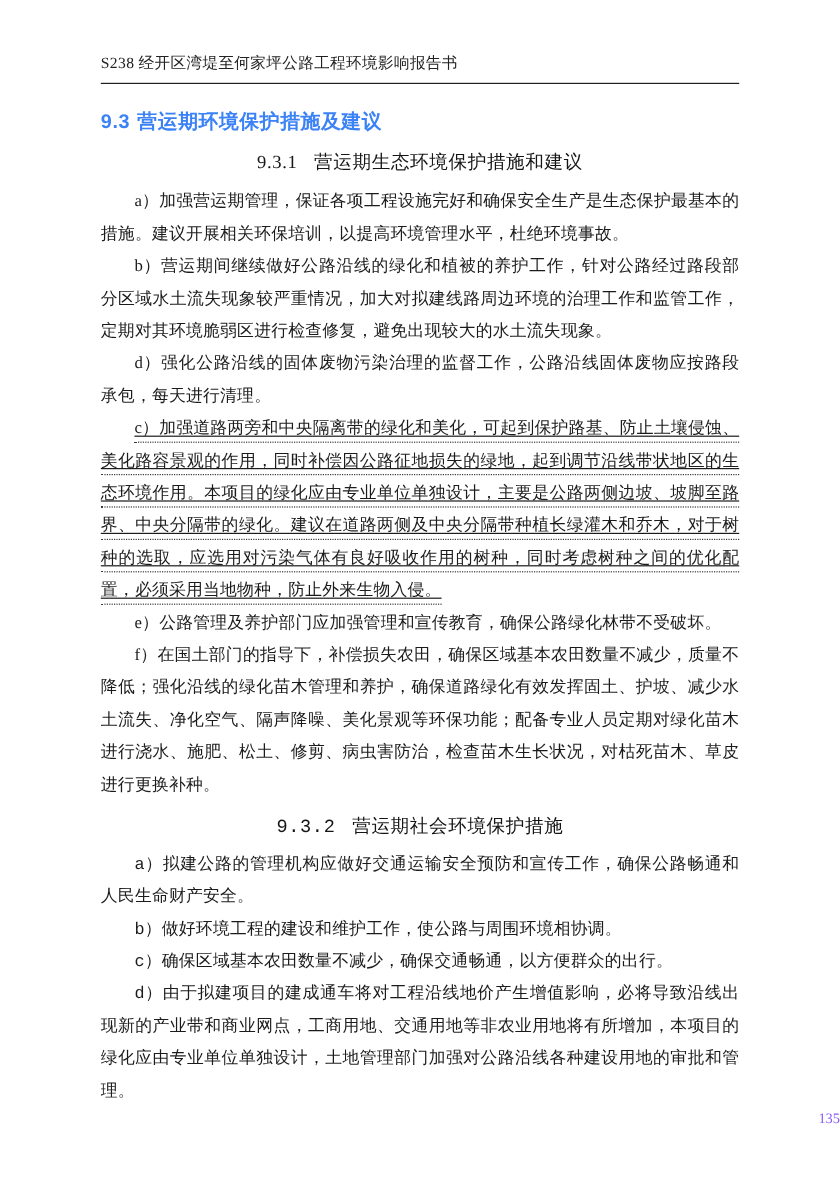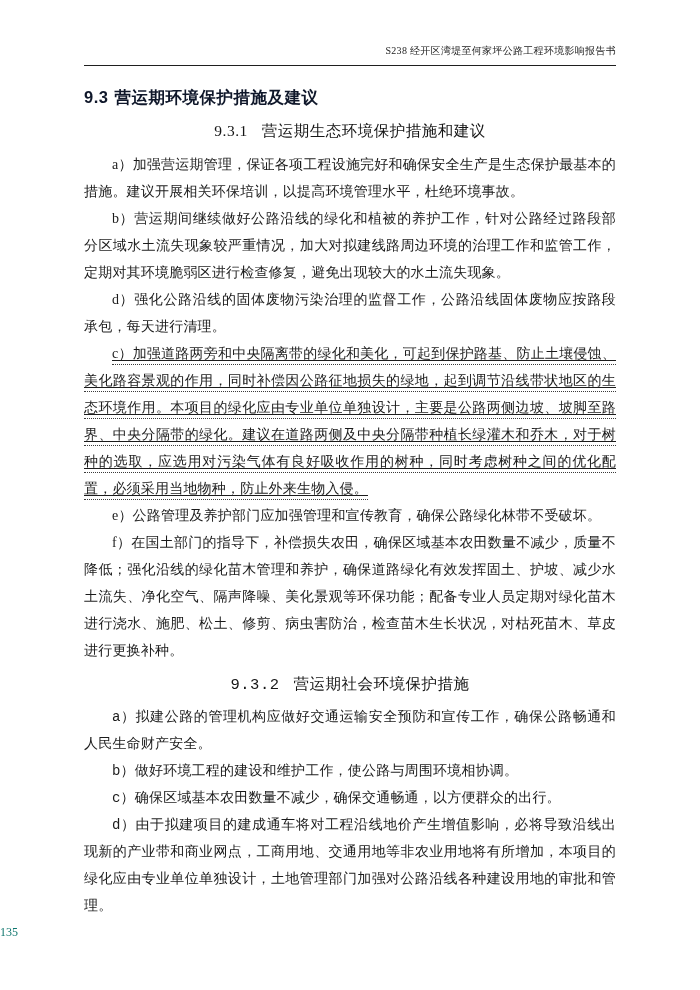--- a/index.html
+++ b/index.html
@@ -13,37 +13,36 @@
     color: #1b1b1b;
     overflow: hidden;
   }
   .content {
     position: absolute;
     left: 84px;
     right: 84px;
     top: 44px;
   }
   .running-header {
-    text-align: right;
-    font-size: 10px;
+    font-size: 13px;
     letter-spacing: 0.3px;
     color: #222;
     padding-bottom: 7px;
   }
   .header-rule {
     height: 0;
     border: 0;
     border-top: 1.7px solid #1f1f1f;
     margin: 0;
   }
   .h1 {
     font-family: "Liberation Sans", "DejaVu Sans", sans-serif;
     font-size: 16.5px;
     font-weight: bold;
-    color: #0f172a;
+    color: #3b82f6;
     margin: 21px 0 12px 0;
     letter-spacing: 0.5px;
   }
   .h1 .num { margin-right: 6px; }
   .h2 {
     font-size: 15.5px;
     font-weight: normal;
     color: #151515;
     margin: 10px 0 9px 0;
     letter-spacing: 0.5px;
@@ -63,23 +62,23 @@
     text-underline-offset: 2px;
     border-bottom: 1px dotted #3a3a3a;
     padding-bottom: 2.5px;
   }
   .section-2 { margin-top: 2px; font-family: Liberation Mono, monospace; }
   .page-number {
     position: absolute;
     left: 0;
     right: 0;
     bottom: 50px;
-    text-align: left;
+    text-align: right;
     font-size: 12px;
-    color: #0f766e;
+    color: #8b5cf6;
   }
 </style>
 </head>
 <body>
 
 <div class="page">
   <div class="content">
 
     <div class="running-header">S238 经开区湾堤至何家坪公路工程环境影响报告书</div>
     <div class="header-rule"></div>

